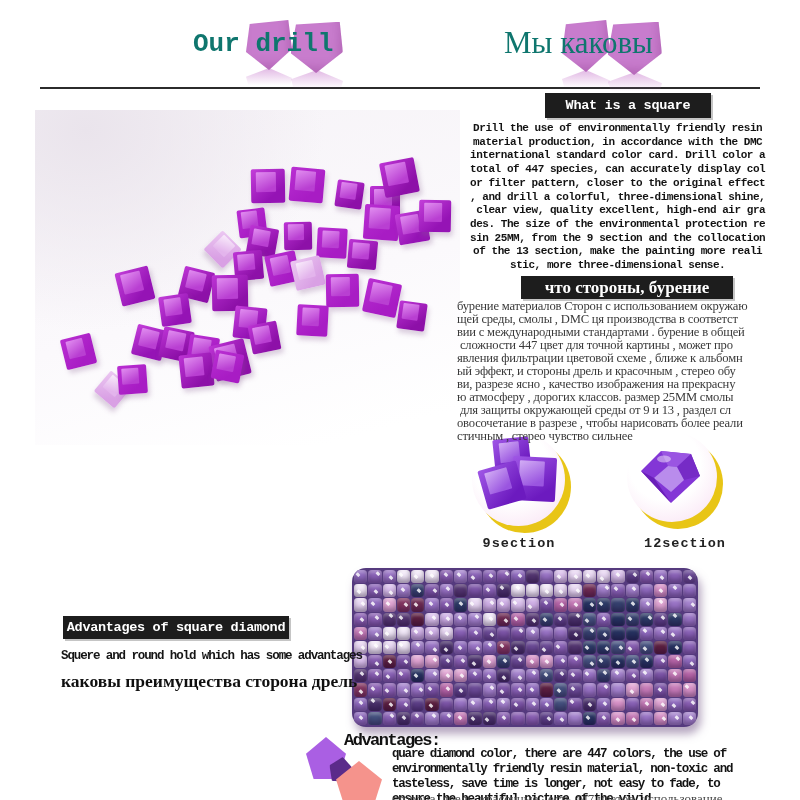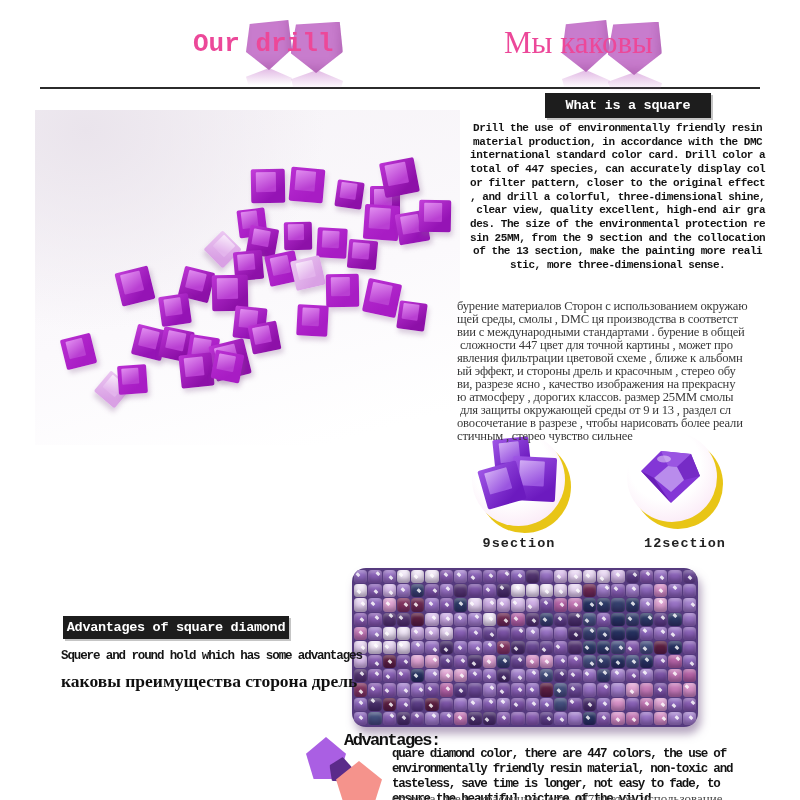--- a/index.html
+++ b/index.html
@@ -6,21 +6,21 @@
   html,body { background:#fff; }
   .page { position:relative; width:800px; height:800px; overflow:hidden; background:#fff;
           font-family:"Liberation Mono", monospace; }
 
   
   .pent { position:absolute; clip-path:polygon(8% 8%, 92% 0%, 100% 58%, 50% 100%, 0% 64%);
           box-shadow: inset -4px -6px 10px rgba(120,40,120,.25); }
   .pent.up { clip-path:polygon(50% 0%, 100% 40%, 81% 100%, 19% 100%, 0% 40%); box-shadow:none; }
   .pent-refl { position:absolute; clip-path:polygon(8% 8%, 92% 0%, 100% 58%, 50% 100%, 0% 64%);
                transform:scaleY(-1); }
-  .hdr-text { position:absolute; color:#ec4899; z-index:3; white-space:nowrap; }
+  .hdr-text { position:absolute; color:#0f766e; z-index:3; white-space:nowrap; }
   #hdr-en { left:193px; top:30px; font:600 26px/1.1 "Liberation Mono", monospace; }
   #hdr-ru { left:504px; top:26px; font:500 31px/1.1 "Liberation Serif", serif; }
   .divider { position:absolute; left:40px; top:87px; width:720px; height:2px; }
 
   
   .heading-box { position:absolute; background:#1d1d1d; color:#fff; text-align:center;
                  box-shadow:2px 2px 0 rgba(150,150,150,.55); z-index:4; }
   #what-box { left:545px; top:93px; width:166px; height:25px;
               font:700 13.5px/25px "Liberation Mono", monospace; letter-spacing:-0.3px; }
   #rubox   { left:521px; top:276px; width:212px; height:23px;
@@ -215,20 +215,21 @@
 international standard color card. Drill color a
 total of 447 species, can accurately display col
 or filter pattern, closer to the original effect
 , and drill a colorful, three-dimensional shine,
  clear view, quality excellent, high-end air gra
 des. The size of the environmental protection re
 sin 25MM, from the 9 section and the collocation
 of the 13 section, make the painting more reali
 stic, more three-dimensional sense.</pre>
 
+  <div class="heading-box" id="rubox">что стороны, бурение</div>
   <pre class="block" id="ru-para">бурение материалов Сторон с использованием окружаю
 щей среды, смолы , DMC ця производства в соответст
 вии с международными стандартами . бурение в общей
  сложности 447 цвет для точной картины , может про
 явления фильтрации цветовой схеме , ближе к альбомн
 ый эффект, и стороны дрель и красочным , стерео обу
 ви, разрезе ясно , качество изображения на прекрасну
 ю атмосферу , дорогих классов. размер 25ММ смолы
  для защиты окружающей среды от 9 и 13 , раздел сл
 овосочетание в разрезе , чтобы нарисовать более реали

